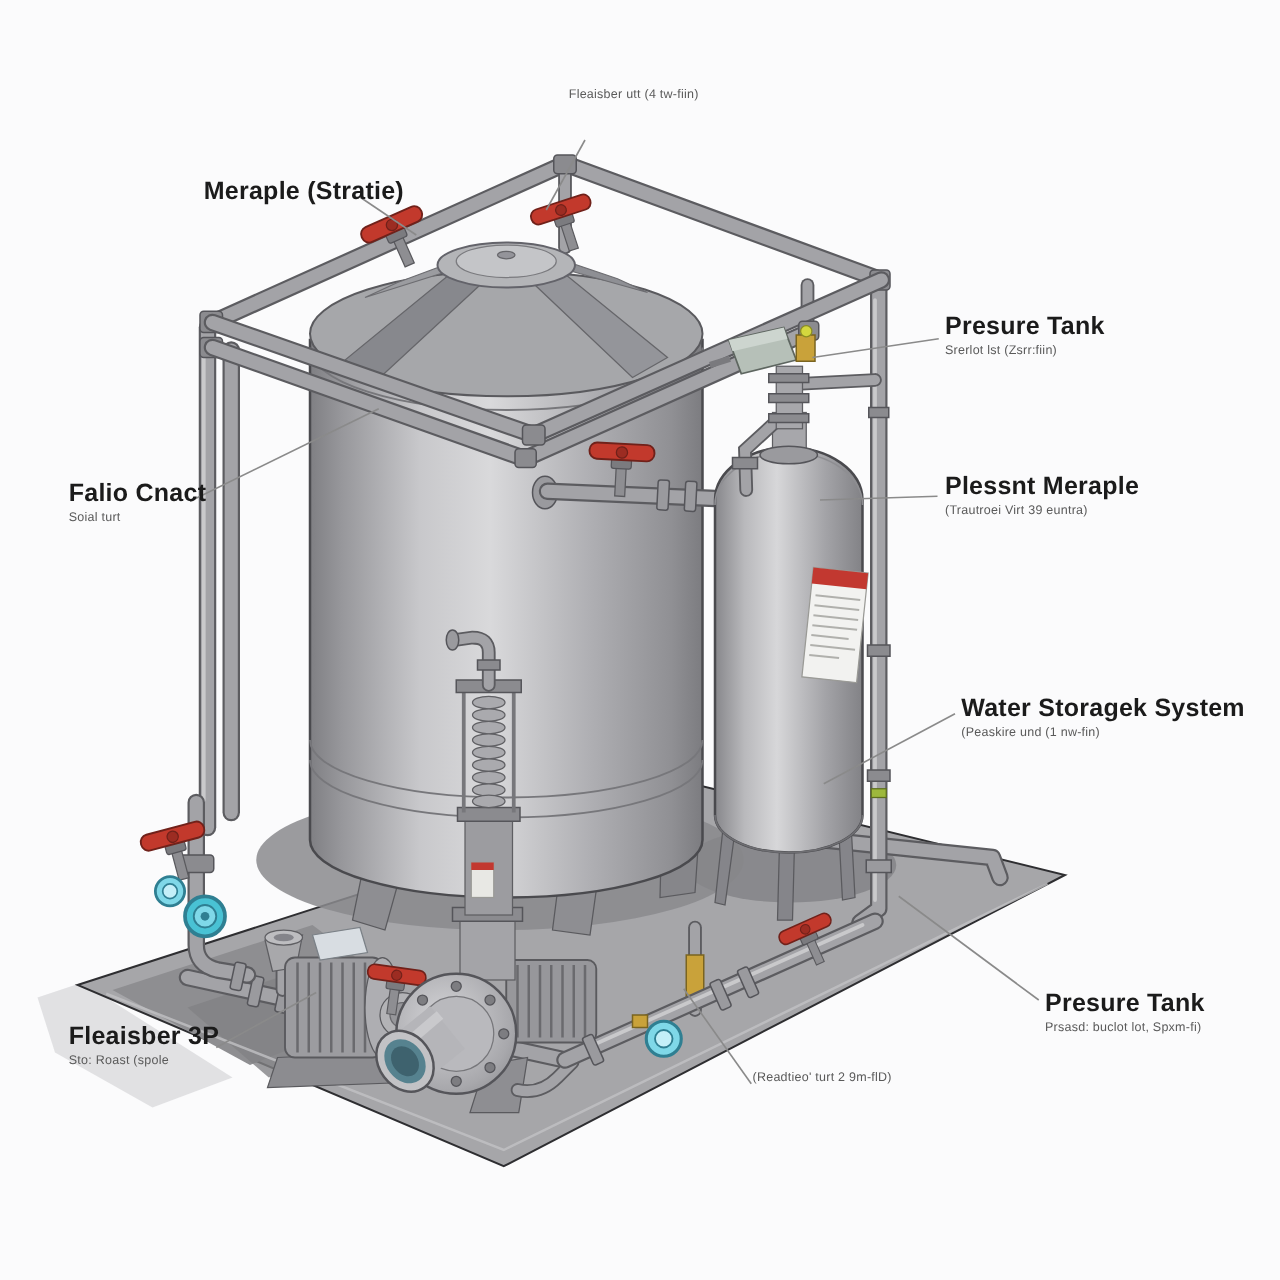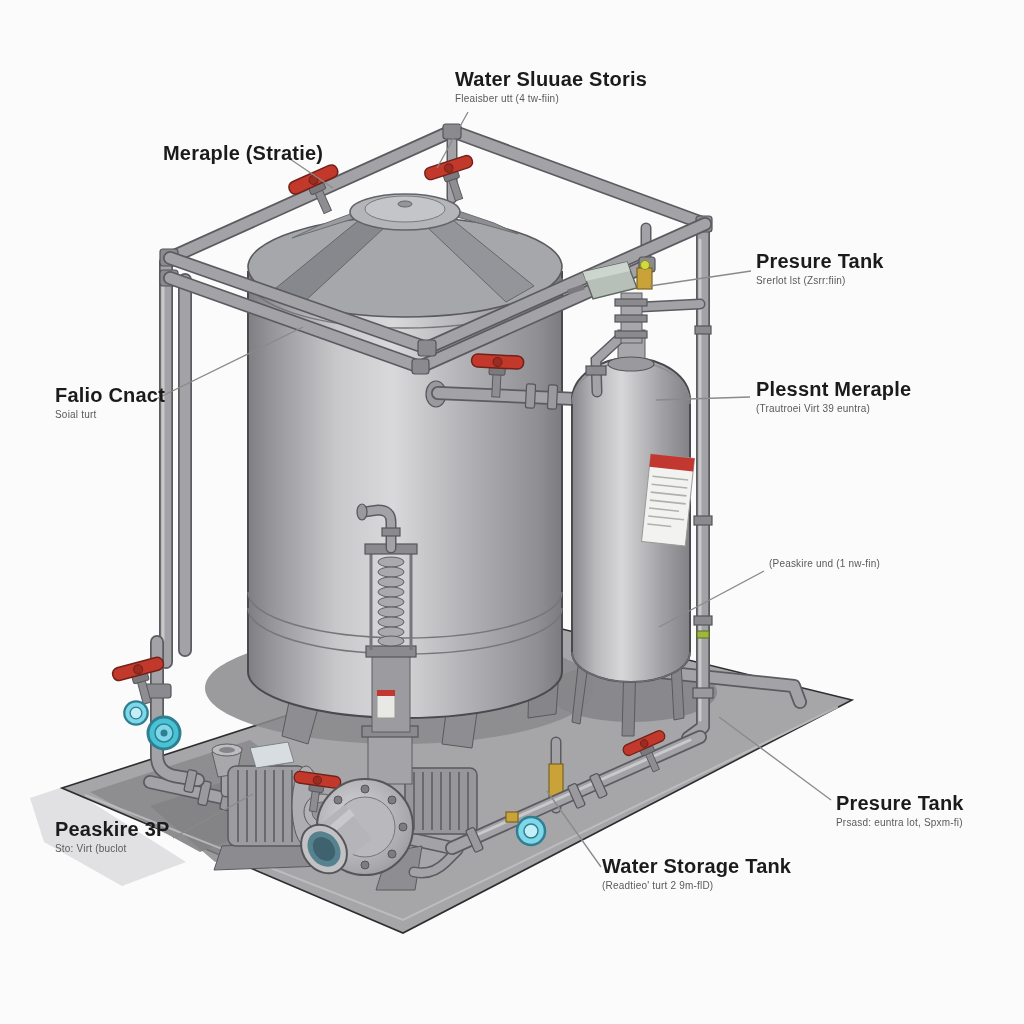--- a/index.html
+++ b/index.html
@@ -329,45 +329,44 @@
     <line class="leader" x1="750" y1="397" x2="656" y2="400"></line>
     <line class="leader" x1="764" y1="571" x2="659" y2="627"></line>
     <line class="leader" x1="831" y1="800" x2="719" y2="717"></line>
     <line class="leader" x1="601" y1="867" x2="547" y2="791"></line>
     <line class="leader" x1="152" y1="401" x2="303" y2="327"></line>
     <line class="leader" x1="173" y1="838" x2="253" y2="794"></line>
   </g>
 </svg>
 
 <div class="label" style="left:455px;top:68px">
-  <div class="lt">Water Sluuae Storis</div>
   <div class="ls">Fleaisber utt (4 tw-fiin)</div>
 </div>
 <div class="label" style="left:163px;top:142px">
   <div class="lt">Meraple (Stratie)</div>
 </div>
 <div class="label" style="left:756px;top:250px">
   <div class="lt">Presure Tank</div>
   <div class="ls">Srerlot lst (Zsrr:fiin)</div>
 </div>
 <div class="label" style="left:756px;top:378px">
   <div class="lt">Plessnt Meraple</div>
   <div class="ls">(Trautroei Virt 39 euntra)</div>
 </div>
 <div class="label" style="left:769px;top:556px">
+  <div class="lt">Water Storagek System</div>
   <div class="ls">(Peaskire und (1 nw-fin)</div>
 </div>
 <div class="label" style="left:836px;top:792px">
   <div class="lt">Presure Tank</div>
-  <div class="ls">Prsasd: euntra lot, Spxm-fi)</div>
+  <div class="ls">Prsasd: buclot lot, Spxm-fi)</div>
 </div>
 <div class="label" style="left:602px;top:855px">
-  <div class="lt">Water Storage Tank</div>
   <div class="ls">(Readtieo' turt 2 9m-flD)</div>
 </div>
 <div class="label" style="left:55px;top:384px">
   <div class="lt">Falio Cnact</div>
   <div class="ls">Soial turt</div>
 </div>
 <div class="label" style="left:55px;top:818px">
-  <div class="lt">Peaskire 3P</div>
-  <div class="ls">Sto: Virt (buclot</div>
+  <div class="lt">Fleaisber 3P</div>
+  <div class="ls">Sto: Roast (spole</div>
 </div>
 
 </body></html>

